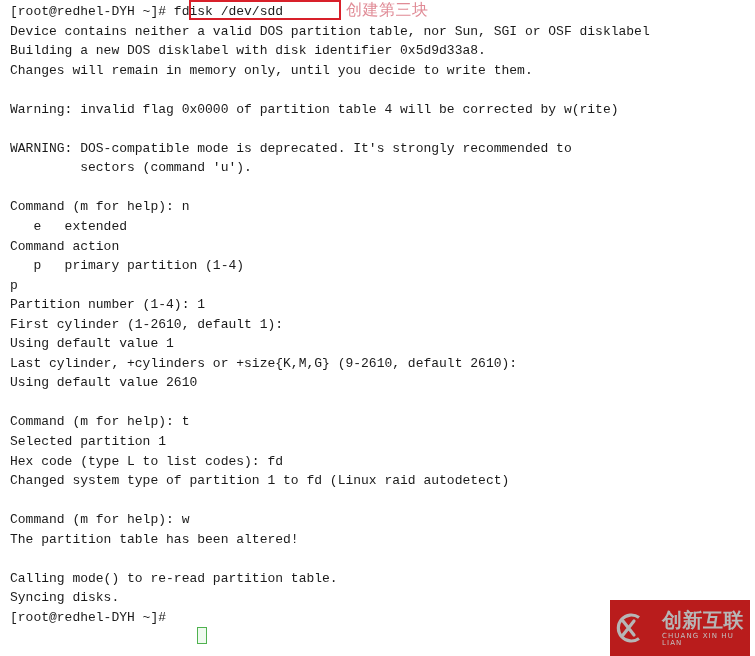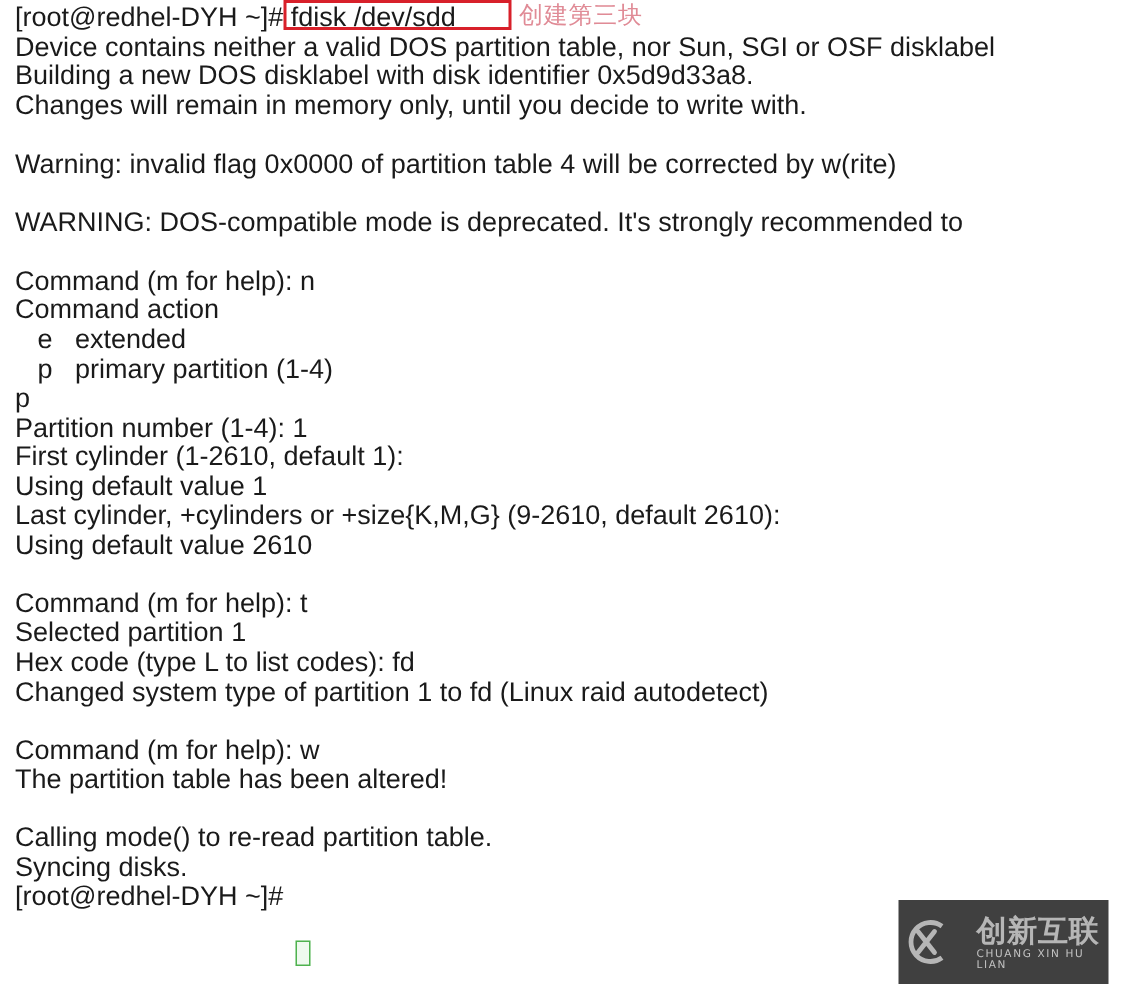--- a/index.html
+++ b/index.html
@@ -30,22 +30,22 @@
     left: 0;
     top: 0;
     width: 755px;
     height: 656px;
     padding: 2px 0 0 10px;
     box-sizing: border-box;
     background: #ffffff;
   }
 
   .term-line {
-    font-family: Liberation Sans, sans-serif;
-    font-size: 18px;
+    font-family: Liberation Mono, monospace;
+    font-size: 13px;
     line-height: 19.55px;
     height: 19.55px;
     color: #1a1a1a;
     white-space: pre;
     letter-spacing: 0px;
   }
   .term-line.blank {
     color: transparent;
   }
 
@@ -82,25 +82,25 @@
     width: 10px;
     height: 17px;
     border: 1.6px solid #4fb24f;
     box-sizing: border-box;
     background: rgba(210, 240, 210, 0.35);
   }
 
   
   #watermark {
     position: absolute;
-    right: 16px;
+    right: 5px;
     bottom: 0px;
     width: 140px;
     height: 56px;
-    background: #404040;
+    background: #b91c1c;
     display: flex;
     align-items: center;
     justify-content: center;
     gap: 18px;
   }
   #watermark .wm-mark {
     flex: 0 0 auto;
     line-height: 0;
   }
   #watermark .wm-textblock {
@@ -126,29 +126,30 @@
 </style>
 </head>
 <body>
 
 <div id="left-rule"></div>
 
 <div id="terminal">
   <div class="term-line">[root@redhel-DYH ~]# fdisk /dev/sdd</div>
   <div class="term-line">Device contains neither a valid DOS partition table, nor Sun, SGI or OSF disklabel</div>
   <div class="term-line">Building a new DOS disklabel with disk identifier 0x5d9d33a8.</div>
-  <div class="term-line">Changes will remain in memory only, until you decide to write with.</div>
+  <div class="term-line">Changes will remain in memory only, until you decide to write them.</div>
   <div class="term-line blank"></div>
   <div class="term-line">Warning: invalid flag 0x0000 of partition table 4 will be corrected by w(rite)</div>
   <div class="term-line blank"></div>
   <div class="term-line">WARNING: DOS-compatible mode is deprecated. It's strongly recommended to</div>
+  <div class="term-line">         sectors (command 'u').</div>
   <div class="term-line blank"></div>
   <div class="term-line">Command (m for help): n</div>
+  <div class="term-line">   e   extended</div>
   <div class="term-line">Command action</div>
-  <div class="term-line">   e   extended</div>
   <div class="term-line">   p   primary partition (1-4)</div>
   <div class="term-line">p</div>
   <div class="term-line">Partition number (1-4): 1</div>
   <div class="term-line">First cylinder (1-2610, default 1):</div>
   <div class="term-line">Using default value 1</div>
   <div class="term-line">Last cylinder, +cylinders or +size{K,M,G} (9-2610, default 2610):</div>
   <div class="term-line">Using default value 2610</div>
   <div class="term-line blank"></div>
   <div class="term-line">Command (m for help): t</div>
   <div class="term-line">Selected partition 1</div>

